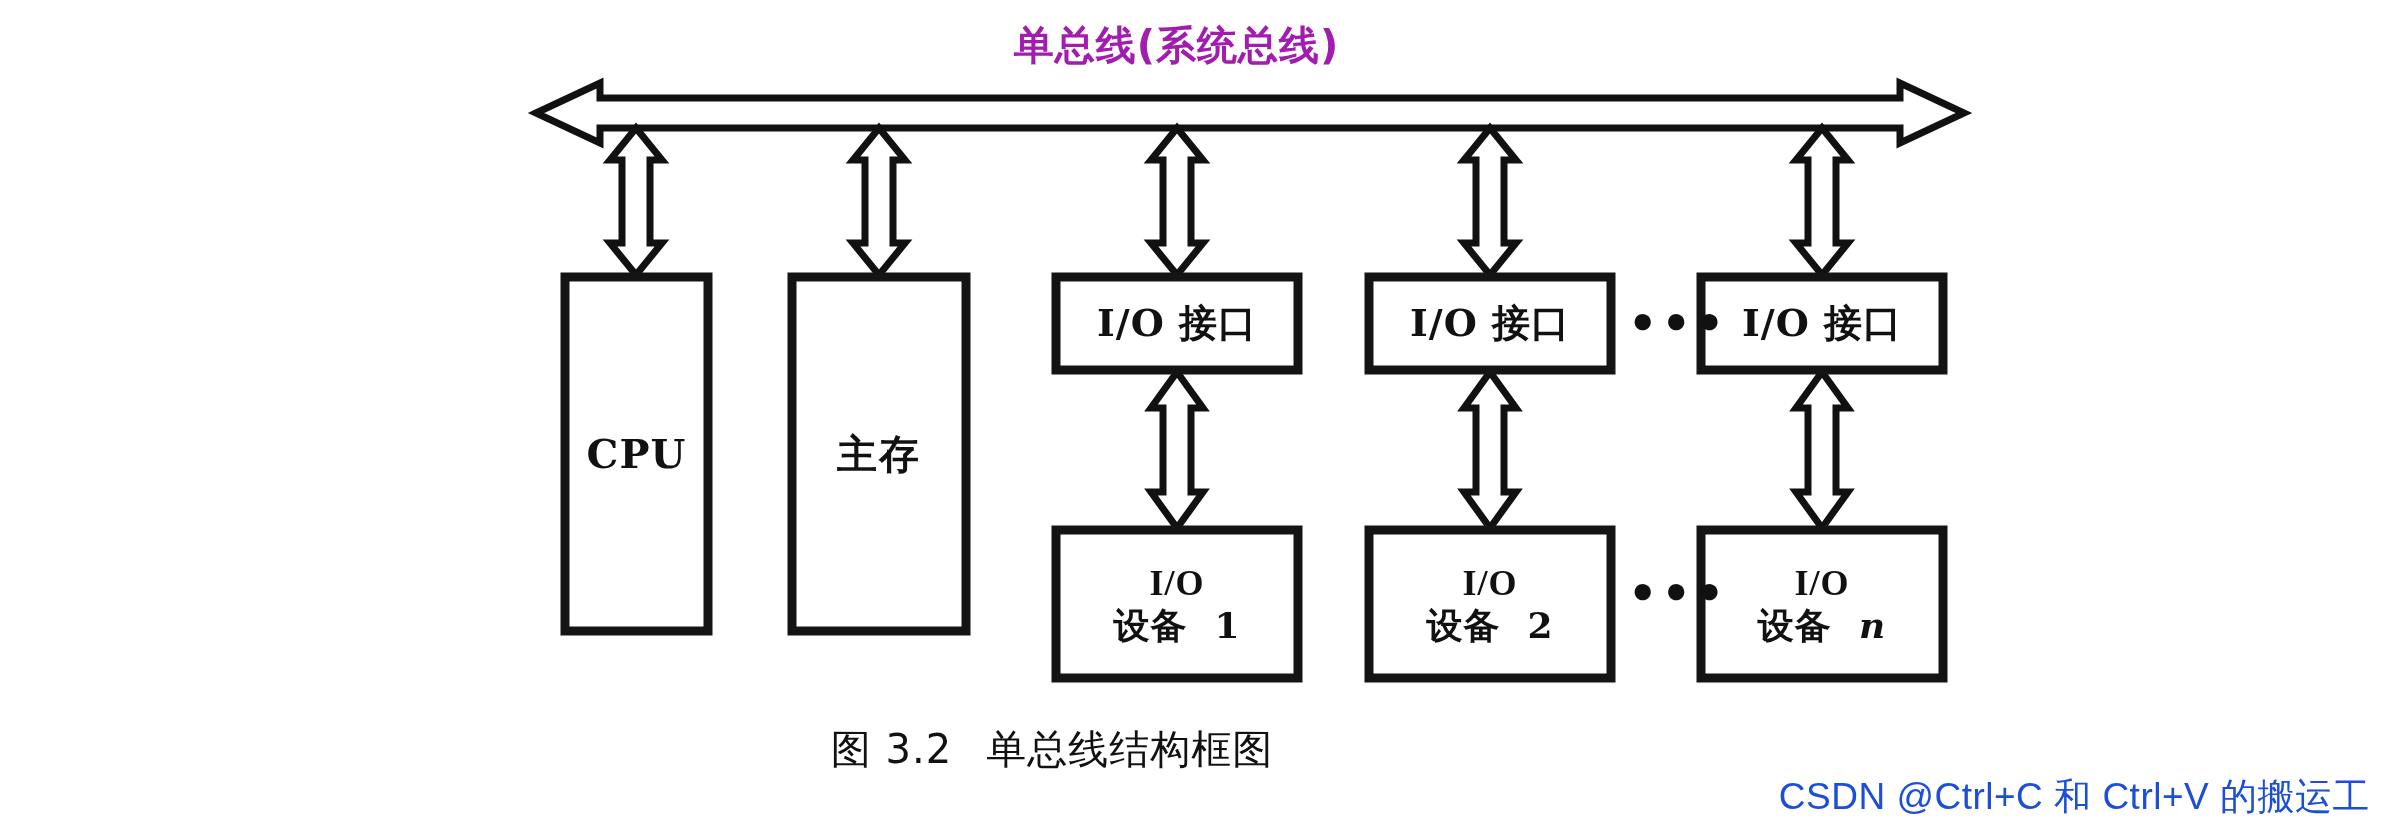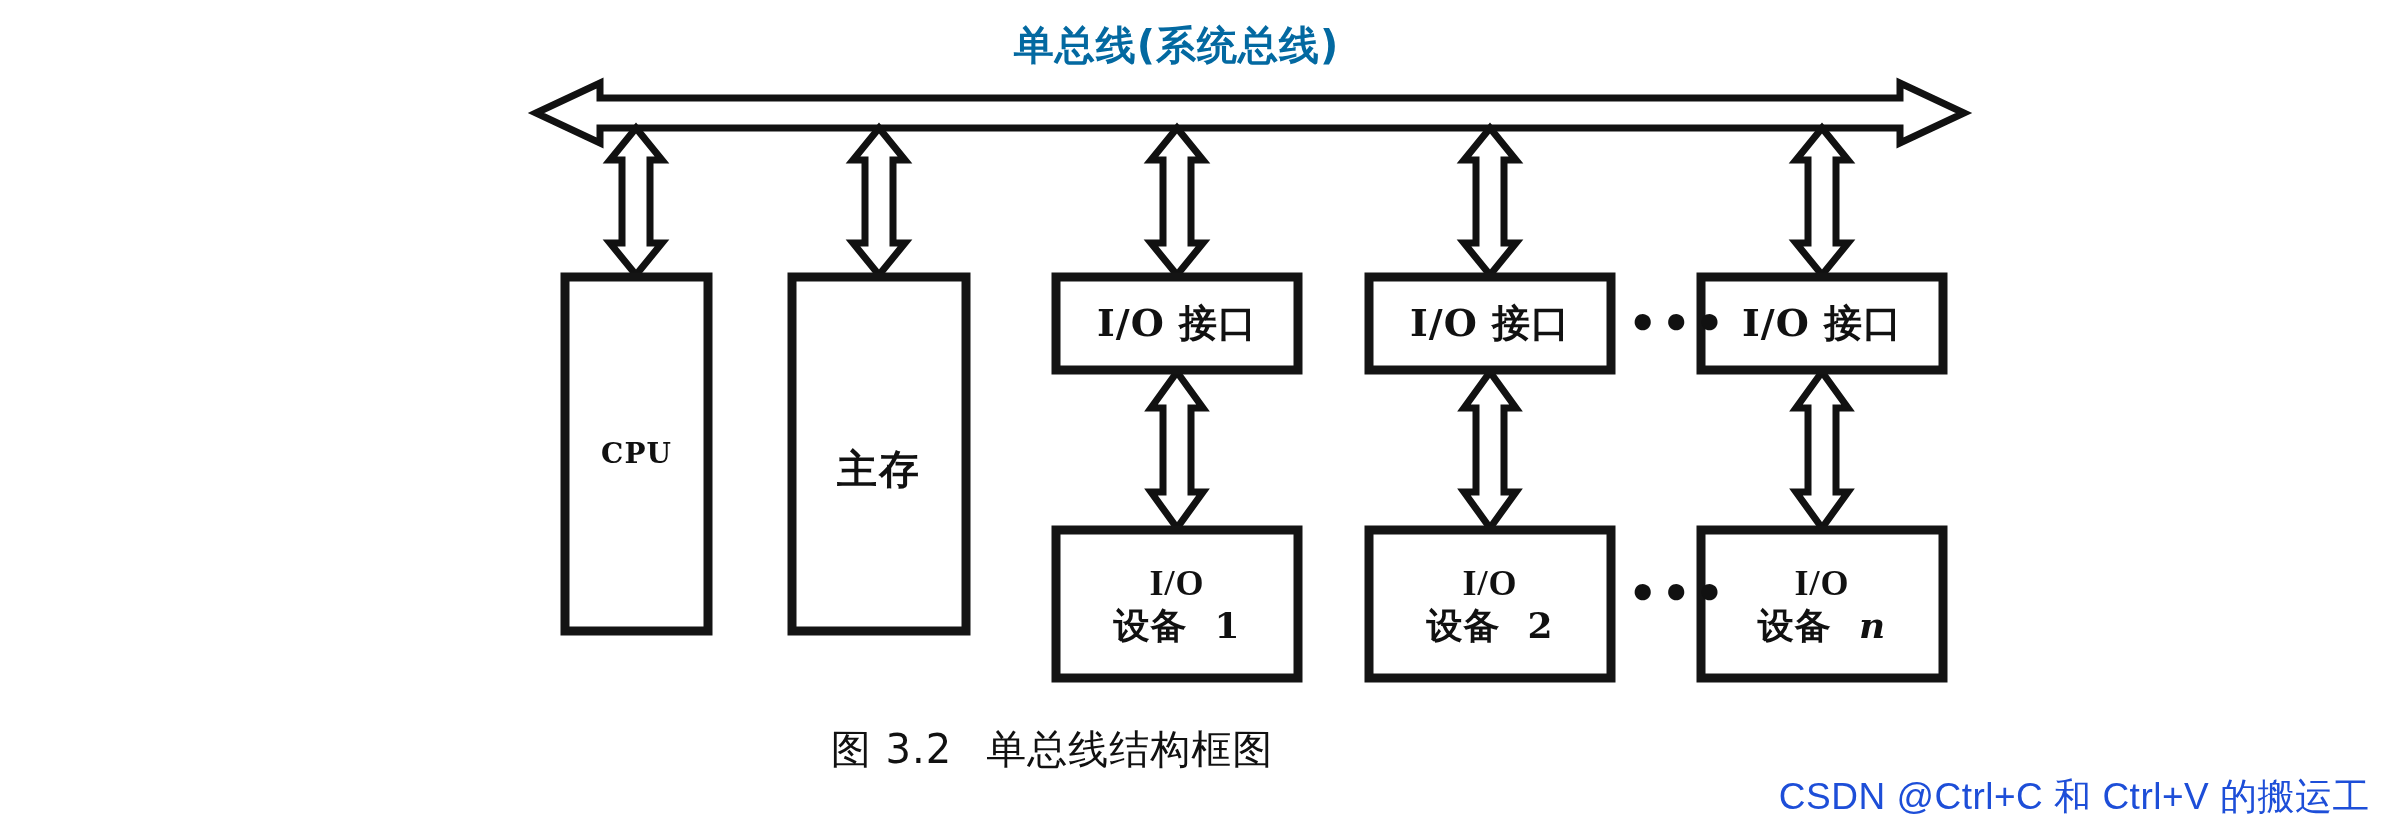--- a/index.html
+++ b/index.html
@@ -26,21 +26,21 @@
   
   #bus-title {
     left: 0;
     top: 18px;
     width: 2385px;
     text-align: center;
     font-family: "DejaVu Sans", "Liberation Sans", sans-serif;
     font-weight: 700;
     font-size: 40px;
     letter-spacing: 1px;
-    color: #0369a1;
+    color: #a21caf;
     white-space: nowrap;
   }
   #bus-title-inner {
     display: inline-block;
     transform: translateX(-16px);
   }
 
   
   #drawing {
     position: absolute;
@@ -70,21 +70,21 @@
     align-items: center;
     justify-content: center;
     text-align: center;
     color: #111111;
     font-family: "DejaVu Serif", "Liberation Serif", serif;
     font-weight: 700;
     line-height: 1.12;
     pointer-events: auto;
   }
   .box-label .ln { display: block; white-space: nowrap; }
-  .label-cpu { font-size: 28px; letter-spacing: 1px; }
+  .label-cpu { font-size: 40px; letter-spacing: 1px; }
   .label-mem { font-size: 40px; letter-spacing: 2px; }
   .label-iface { font-size: 38px; letter-spacing: 1px; }
   .label-dev { font-size: 36px; letter-spacing: 1px; }
   .label-dev .ln:first-child { margin-bottom: 2px; font-family: Liberation Serif, serif; }
   .idx-italic { font-style: italic; }
 
   
   .ellipsis {
     position: absolute;
     color: #111111;
@@ -266,21 +266,21 @@
 
     <rect class="boxline" x="1056" y="530" width="242" height="148"></rect>
     <rect class="boxline" x="1369" y="530" width="242" height="148"></rect>
     <rect class="boxline" x="1701" y="530" width="242" height="148"></rect>
   </svg>
 
   <div class="box-label label-cpu" style="left:565px; top:277px; width:143px; height:354px;">
     <span class="ln">CPU</span>
   </div>
 
-  <div class="box-label label-mem" style="left:792px; top:292px; width:174px; height:354px;">
+  <div class="box-label label-mem" style="left:792px; top:277px; width:174px; height:354px;">
     <span class="ln">主存</span>
   </div>
 
   <div class="box-label label-iface" style="left:1056px; top:277px; width:242px; height:93px;">
     <span class="ln">I/O 接口</span>
   </div>
 
   <div class="box-label label-iface" style="left:1369px; top:277px; width:242px; height:93px;">
     <span class="ln">I/O 接口</span>
   </div>

